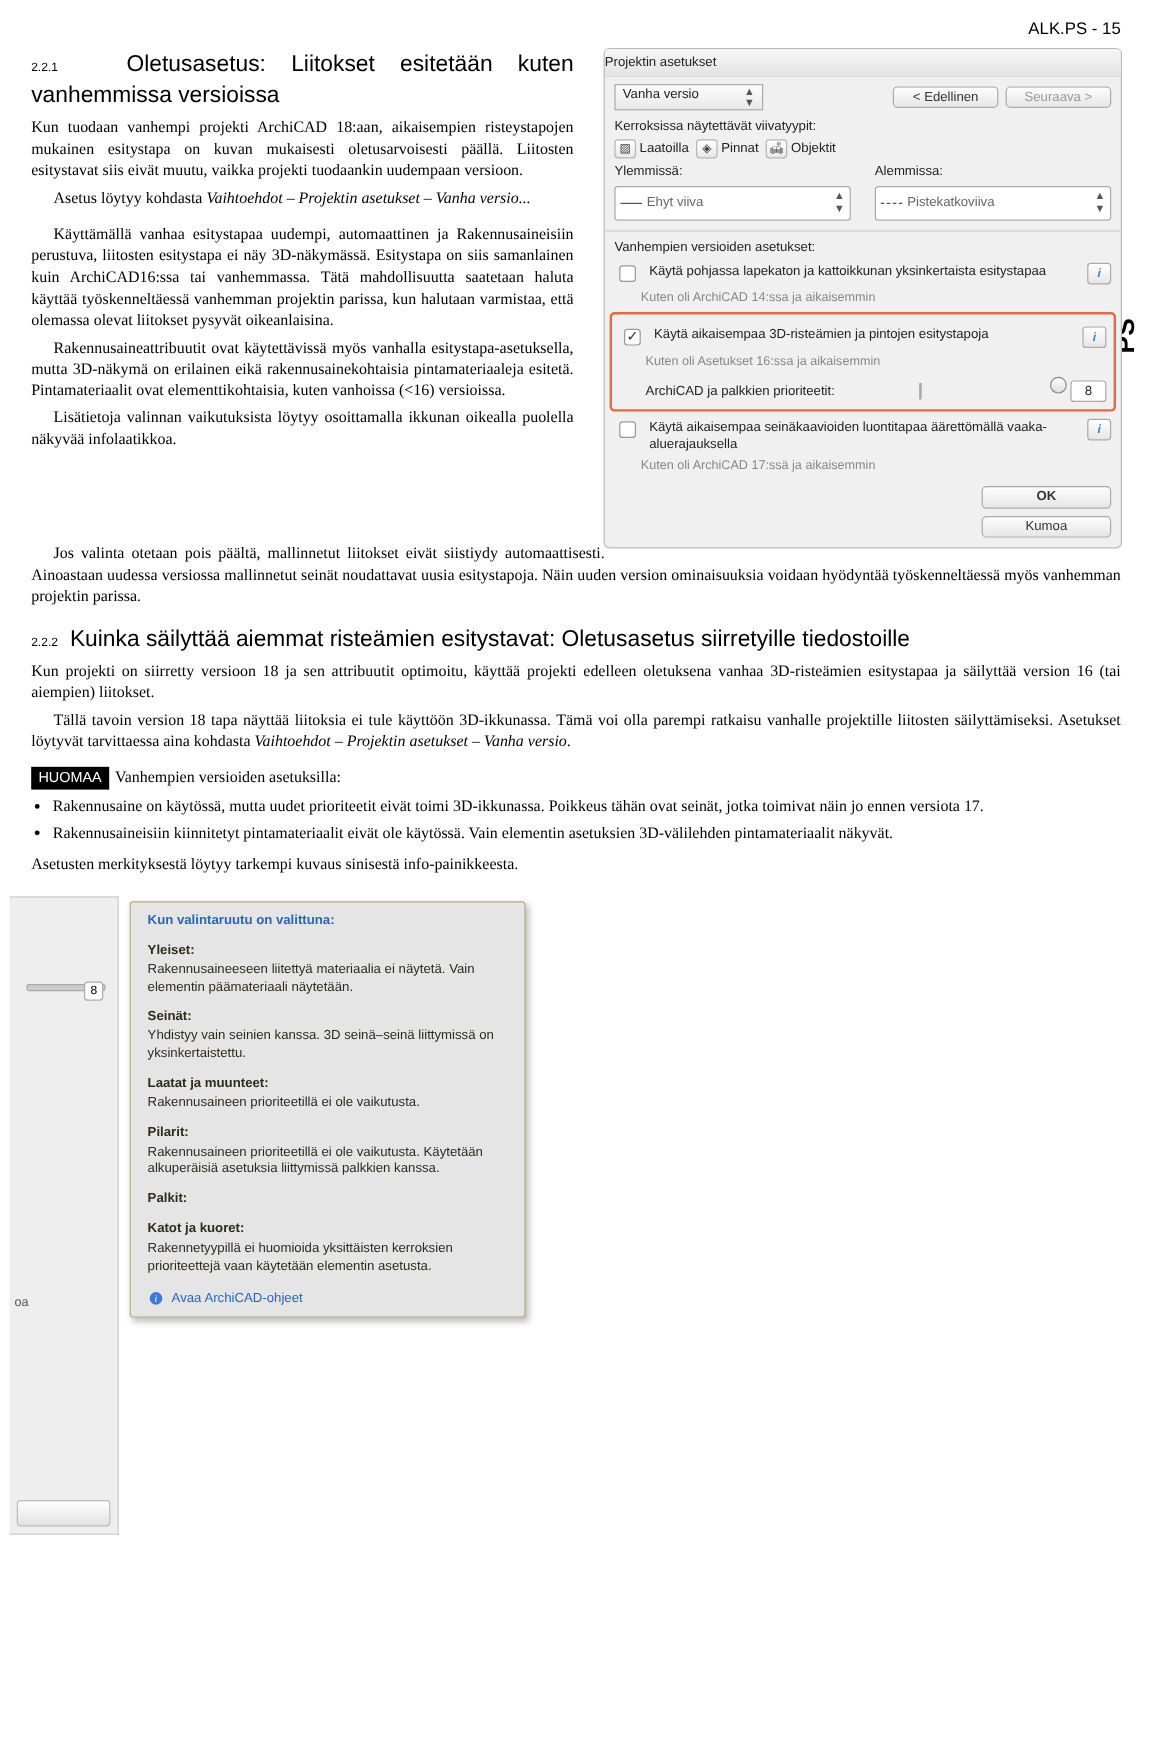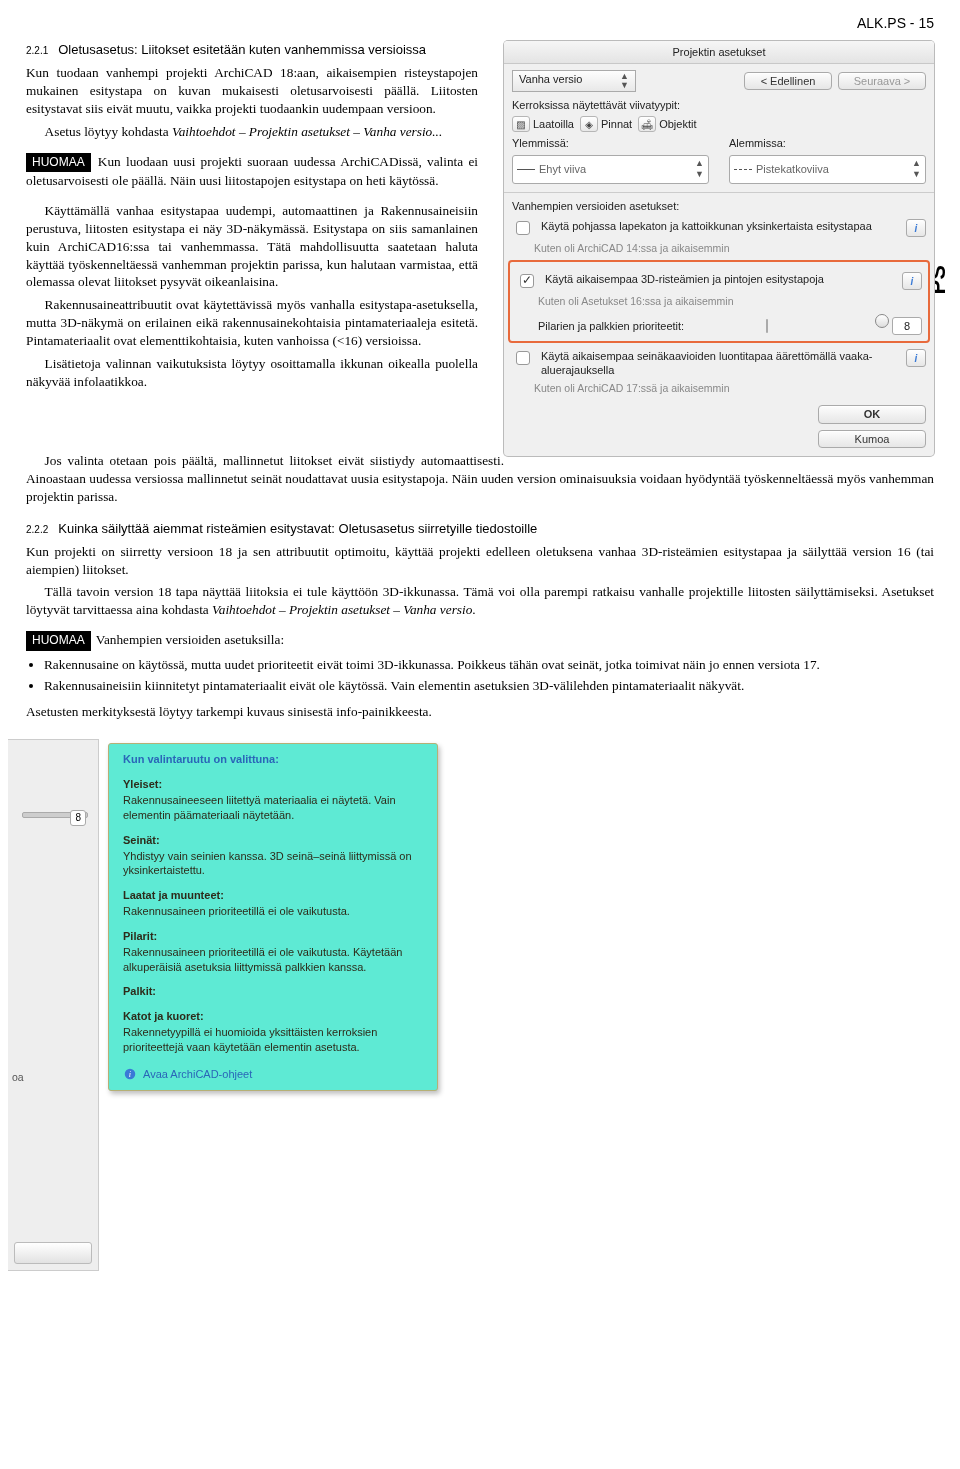--- a/index.html
+++ b/index.html
@@ -32,21 +32,21 @@
     width: 430px;
     position: relative;
   }
   .clear { clear: both; }
   .section-num {
     font-family: Arial, Helvetica, sans-serif;
     font-size: 10px;
   }
   .section-title {
     font-family: Arial, Helvetica, sans-serif;
-    font-size: 13px;
+    font-size: 19px;
   }
   .para { margin: 0 0 5px 0; text-indent: 1.4em; }
   .para0 { margin: 0 0 5px 0; }
   .huomaa-box {
     display: inline-block;
     background: #000;
     color: #fff;
     padding: 1px 6px 2px 6px;
     font-family: Arial, sans-serif;
     font-size: 12px;
@@ -68,21 +68,21 @@
     font-size: 11px;
     color: #222;
     background: #f0f0f0;
     border-radius: 4px;
     box-shadow: inset 0 1px 0 #fff, 0 0 0 1px #bbb;
     padding: 6px 8px 8px 8px;
     position: relative;
     line-height: 1.3;
   }
   .panel-title {
-    text-align: center;
+    text-align: left;
     background: linear-gradient(#f6f6f6,#e4e4e4);
     border-bottom: 1px solid #c8c8c8;
     margin: -6px -8px 6px -8px;
     padding: 4px 0;
     font-size: 11px;
     border-radius: 4px 4px 0 0;
   }
   .macbtn {
     display: inline-block;
     border: 1px solid #aaa;
@@ -176,21 +176,21 @@
   .grid2 { display:grid; grid-template-columns:1fr 1fr; gap:4px 20px; margin-top:4px; }
   
   .wide-text { text-align: justify; }
   ul.bullets { margin: 2px 0 8px 0; padding-left: 18px; }
   ul.bullets li { margin-bottom: 4px; text-align: justify; }
   
   .tooltip-wrap { margin-top: 22px; margin-left: -18px; width: 430px; }
   .tooltip-panel {
     font-family: "Lucida Grande", Arial, sans-serif;
     font-size: 11px;
-    background: #5eead4;
+    background: #e5e5e5;
     border: 1px solid #b6b076;
     border-radius: 3px;
     padding: 8px 14px;
     color: #2d2b1a;
     line-height:1.35;
     box-shadow: 2px 3px 5px rgba(0,0,0,0.25);
     margin-left: 100px;
   }
   .tooltip-panel .tt-head {
     color:#2a66b8; font-weight:bold; margin-bottom:6px;
@@ -237,23 +237,20 @@
 
 <div class="top-row">
   <div class="left-col">
     <p class="para0">
       <span class="section-num">2.2.1</span>&nbsp;&nbsp;
       <span class="section-title">Oletusasetus: Liitokset esitetään kuten vanhemmissa versioissa</span>
     </p>
     <p class="para0">Kun tuodaan vanhempi projekti ArchiCAD 18:aan, aikaisempien risteystapojen mukainen esitystapa on kuvan mukaisesti oletusarvoisesti päällä. Liitosten esitystavat siis eivät muutu, vaikka projekti tuodaankin uudempaan versioon.</p>
     <p class="para">
       <span>Asetus löytyy kohdasta </span><span class="italic">Vaihtoehdot – Projektin asetukset – Vanha versio...</span>
-    </p>
-    <p class="para0" style="margin-top:12px;">
-      <span class="huomaa-box">HUOMAA</span><span> Kun luodaan uusi projekti suoraan uudessa ArchiCADissä, valinta ei oletusarvoisesti ole päällä. Näin uusi liitostapojen esitystapa on heti käytössä.</span>
     </p>
     <p class="para" style="margin-top:12px;">Käyttämällä vanhaa esitystapaa uudempi, automaattinen ja Rakennusaineisiin perustuva, liitosten esitystapa ei näy 3D-näkymässä. Esitystapa on siis samanlainen kuin ArchiCAD16:ssa tai vanhemmassa. Tätä mahdollisuutta saatetaan haluta käyttää työskenneltäessä vanhemman projektin parissa, kun halutaan varmistaa, että olemassa olevat liitokset pysyvät oikeanlaisina.</p>
     <p class="para">Rakennusaineattribuutit ovat käytettävissä myös vanhalla esitystapa-asetuksella, mutta 3D-näkymä on erilainen eikä rakennusainekohtaisia pintamateriaaleja esitetä. Pintamateriaalit ovat elementtikohtaisia, kuten vanhoissa (&lt;16) versioissa.</p>
     <p class="para">Lisätietoja valinnan vaikutuksista löytyy osoittamalla ikkunan oikealla puolella näkyvää infolaatikkoa.</p>
   </div>
 
   <div class="right-col">
     <div class="ps-tab">PS</div>
 
     <div class="panel">
@@ -302,21 +299,21 @@
       <div class="subnote">Kuten oli ArchiCAD 14:ssa ja aikaisemmin</div>
 
       <div class="hlbox">
         <div class="checkrow">
           <input type="checkbox" checked="" style="">
           <div class="checkrow-label">Käytä aikaisempaa 3D-risteämien ja pintojen esitystapoja</div>
           <span class="infobtn">i</span>
         </div>
         <div class="subnote">Kuten oli Asetukset 16:ssa ja aikaisemmin</div>
         <div style="margin:8px 0 2px 22px; display:flex; align-items:center;">
-          <span style="flex:1;">Pilarien ja palkkien prioriteetit:</span>
+          <span style="flex:1;">ArchiCAD ja palkkien prioriteetit:</span>
           <span class="slider">
             <span class="slider-track slider-ticks"></span>
             <span class="slider-thumb"></span>
           </span>
           <span class="slider-val">8</span>
         </div>
       </div>
 
       <div class="checkrow">
         <input type="checkbox" style="">

